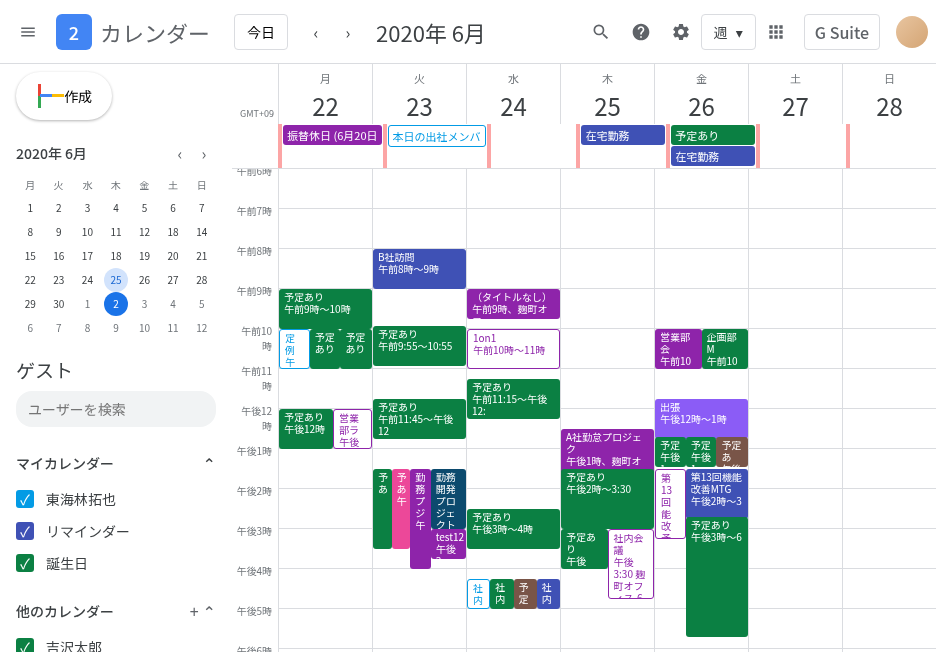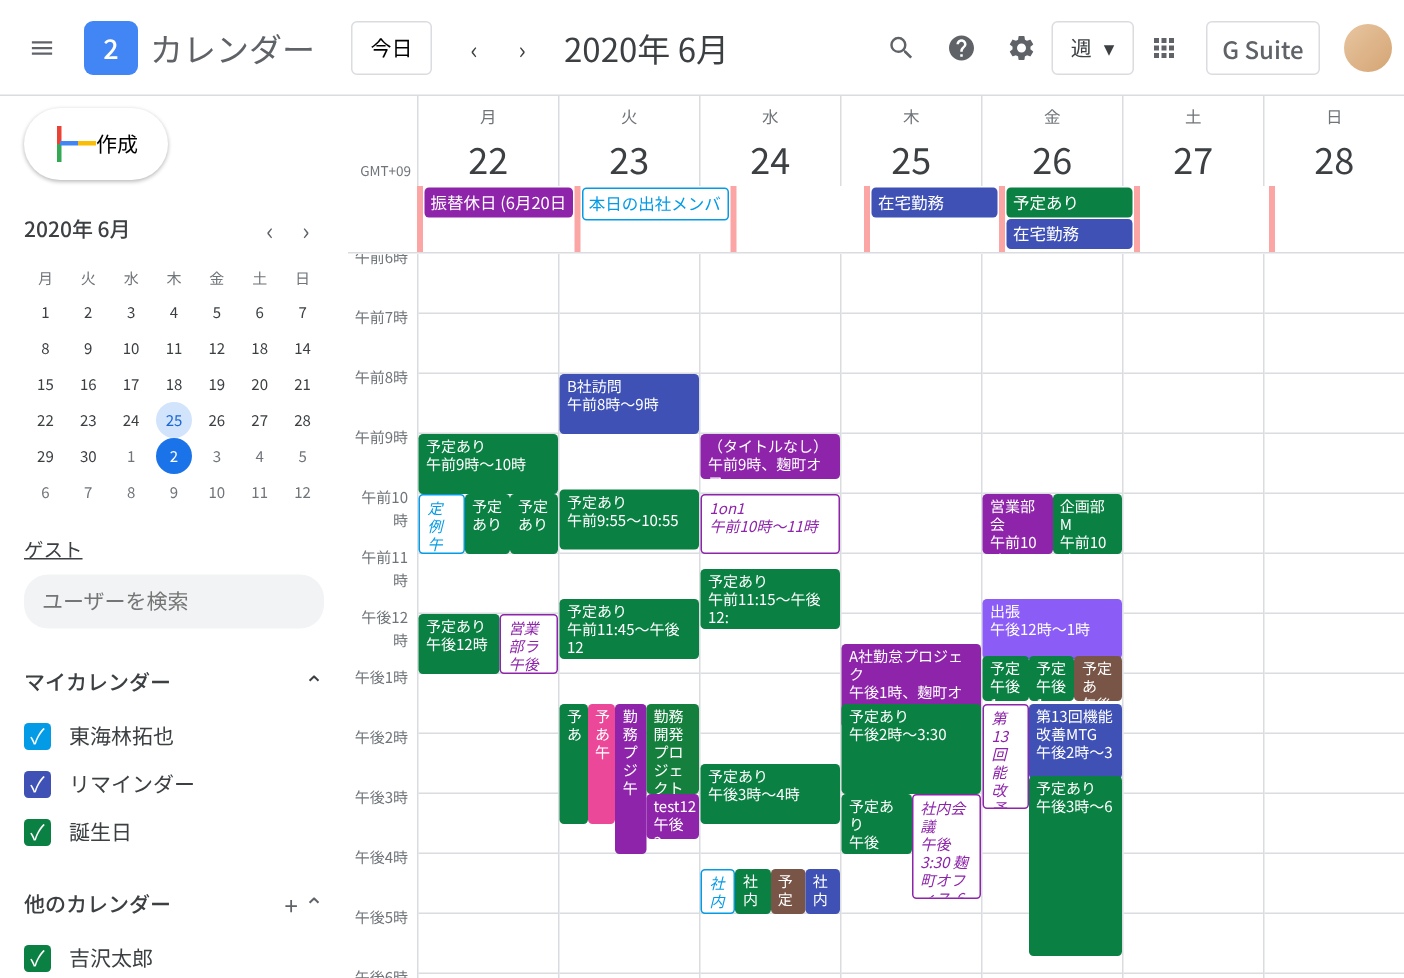--- a/index.html
+++ b/index.html
@@ -28,21 +28,21 @@
 .mini-cal-title { font-size: 14px; color: #3c4043; font-weight: 500; }
 .mini-cal-nav { display: flex; }
 .mini-cal-nav span { width: 24px; height: 24px; display: flex; align-items: center; justify-content: center; cursor: pointer; color: #5f6368; }
 .mini-grid { display: grid; grid-template-columns: repeat(7, 1fr); gap: 0; text-align: center; font-size: 10px; }
 .mini-grid .dow { color: #70757a; padding: 4px 0; }
 .mini-grid .day { padding: 4px 0; cursor: pointer; border-radius: 50%; width: 24px; height: 24px; line-height: 16px; margin: auto; }
 .mini-grid .day.other { color: #70757a; }
 .mini-grid .day.today { background: #d2e3fc; color: #1967d2; }
 .mini-grid .day.selected { background: #1a73e8; color: #fff; }
 .guest-sec { margin-bottom: 16px; }
-.guest-lbl { font-size: 13px; color: #3c4043; margin-bottom: 8px; text-decoration: underline; }
+.guest-lbl { font-size: 19px; color: #3c4043; margin-bottom: 8px; }
 .guest-search { width: 100%; height: 36px; padding: 0 12px; border: none; background: #f1f3f4; border-radius: 16px; font-size: 14px; }
 .cal-section { margin-bottom: 12px; }
 .cal-sec-hdr { display: flex; align-items: center; justify-content: space-between; padding: 8px 0; cursor: pointer; }
 .cal-sec-title { font-size: 14px; font-weight: 500; }
 .cal-sec-icons { display: flex; gap: 4px; color: #5f6368; }
 .cal-item { display: flex; align-items: center; gap: 12px; padding: 6px 0; cursor: pointer; font-size: 14px; }
 .chk { width: 18px; height: 18px; border-radius: 3px; display: flex; align-items: center; justify-content: center; color: #fff; font-size: 14px; }
 .calendar { flex: 1; display: flex; flex-direction: column; overflow: hidden; }
 .cal-hdr { display: flex; height: 60px; }
 .tz-col { width: 46px; font-size: 9px; color: #70757a; display: flex; align-items: flex-end; justify-content: flex-end; padding: 0 4px 4px 0; }
@@ -53,21 +53,21 @@
 .allday-cell { flex: 1; border-left: 4px solid #fca5a5; padding: 1px; }
 .allday-evt { font-size: 11px; padding: 2px 4px; border-radius: 3px; color: #fff; margin-bottom: 1px; white-space: nowrap; overflow: hidden; }
 .grid-body { flex: 1; overflow-y: auto; position: relative; }
 .grid-inner { display: flex; position: relative; }
 .time-col { width: 46px; }
 .time-slot { height: 40px; text-align: right; padding-right: 6px; font-size: 10px; color: #70757a; position: relative; top: -6px; }
 .day-col { flex: 1; border-left: 1px solid #dadce0; position: relative; }
 .hour-line { height: 40px; border-bottom: 1px solid #dadce0; }
 .evt { position: absolute; font-size: 10px; padding: 2px 5px; border-radius: 3px; overflow: hidden; line-height: 1.2; cursor: pointer; }
 .evt.solid { color: #fff; }
-.evt.outline { background: #fff; border: 1px solid; font-style: italic; }
+.evt.outline { background: #fff; border: 1px solid; }
 </style>
 </head>
 <body>
 
 <div class="header">
   <div class="menu-btn">
       <svg width="18" height="18" viewBox="0 0 24 24">
         <path fill="#5f6368" d="M3 18h18v-2H3v2zm0-5h18v-2H3v2zm0-7v2h18V6H3z"></path>
       </svg>
     </div>
@@ -357,21 +357,21 @@
                 <div></div>
               </div>
               <div class="evt solid" style="top: 300px; height: 80px; left: 20%; width: 20%; background: #ec4899;">
                 <div>予あ午</div>
                 <div></div>
               </div>
               <div class="evt solid" style="top: 300px; height: 100px; left: 40%; width: 22%; background: rgb(142, 36, 170);">
                 <div>勤務プジ午</div>
                 <div></div>
               </div>
-              <div class="evt solid" style="top: 300px; height: 60px; left: 62%; width: 38%; background: #15803d;">
+              <div class="evt solid" style="top: 300px; height: 60px; left: 62%; width: 38%; background: #0c4a6e;">
                 <div>勤務開発プロジェクト</div>
                 <div></div>
               </div>
               <div class="evt solid" style="top: 360px; height: 30px; left: 62%; width: 38%; background: rgb(142, 36, 170);">
                 <div>test12</div>
                 <div>午後3</div>
               </div>
             </div>
             <div class="day-col">
               <div class="hour-line"></div>

